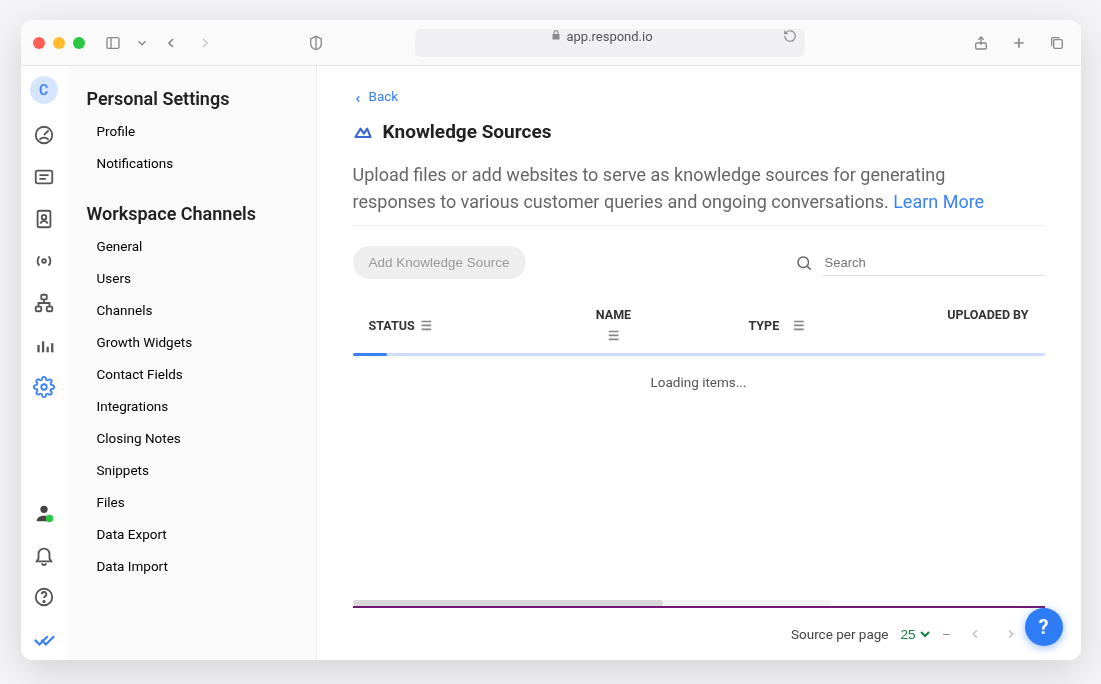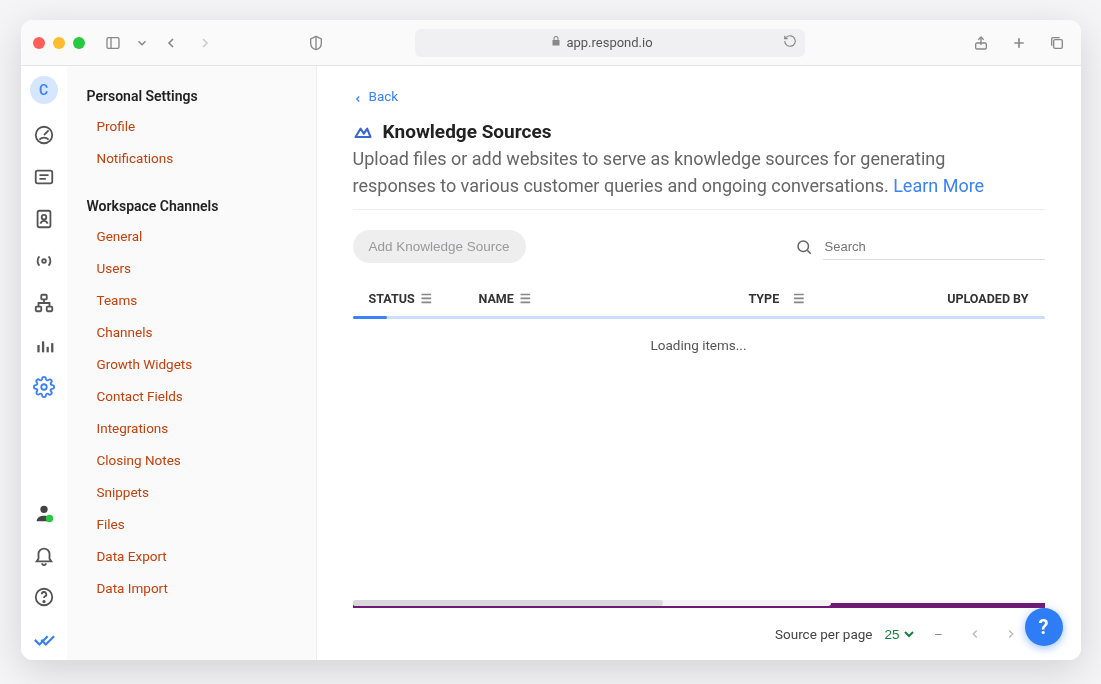--- a/index.html
+++ b/index.html
@@ -8,73 +8,73 @@
 
   
   .chrome { height: 46px; display: flex; align-items: center; padding: 0 12px; border-bottom: 1px solid #e5e5e7; background: #fafafa; gap: 10px; }
   .traffic { display: flex; gap: 8px; margin-right: 6px; }
   .dot { width: 12px; height: 12px; border-radius: 50%; }
   .dot.red { background: #ff5f57; }
   .dot.yellow { background: #febc2e; }
   .dot.green { background: #28c840; }
   .chrome-btn { display: flex; align-items: center; justify-content: center; color: #888; width: 24px; height: 24px; border-radius: 4px; }
   .chrome-btn svg { width: 16px; height: 16px; }
-  .addrbar { flex: 1; max-width: 390px; margin: 0 auto; height: 28px; background: #f0f0f2; border-radius: 6px; display: flex; align-items: center; justify-content: center; color: #555; font-size: 13px; position: relative; }
+  .addrbar { flex: 1; max-width: 390px; margin: 0 auto; height: 28px; background: #f0f0f2; border-radius: 6px; display: flex; justify-content: center; color: #555; font-size: 13px; position: relative; }
   .lock-slot { position: absolute; left: calc(50% - 60px); color: #888; }
   .refresh-slot { position: absolute; right: 8px; color: #888; }
   .chrome-right { display: flex; gap: 14px; margin-left: auto; }
 
   
   .app { flex: 1; display: flex; overflow: hidden; }
 
   .rail { width: 46px; background: #fff; border-right: none; display: flex; flex-direction: column; align-items: center; padding: 10px 0; gap: 20px; }
   .rail .avatar { width: 28px; height: 28px; border-radius: 50%; background: #d6e6ff; color: #3b82f6; display: flex; align-items: center; justify-content: center; font-weight: 600; font-size: 14px; }
   .rail-icon { width: 22px; height: 22px; color: #555; display: flex; align-items: center; justify-content: center; }
   .rail-icon.active { color: #3b82f6; }
   .rail-spacer { flex: 1; }
 
   .settings-nav { width: 250px; background: #fafafb; border-right: 1px solid #eee; padding: 16px 0 10px; overflow-y: auto; }
-  .nav-header { font-size: 14px; font-weight: 600; color: #222; padding: 6px 20px 6px; }
-  .nav-item { font-size: 13.5px; color: #c2410c; padding: 8px 20px 8px 30px; cursor: pointer; display: flex; align-items: center; gap: 8px; }
+  .nav-header { font-size: 18px; font-weight: 600; color: #222; padding: 6px 20px 6px; }
+  .nav-item { font-size: 13.5px; color: #000000; padding: 8px 20px 8px 30px; cursor: pointer; display: flex; align-items: center; gap: 8px; }
   .nav-item.active { color: #3b82f6; font-weight: 500; }
   .badge { background: #3b82f6; color: #fff; font-size: 10px; font-weight: 600; padding: 2px 7px; border-radius: 9px; }
   .nav-gap { height: 18px; }
 
   .content { flex: 1; background: #fff; padding: 22px 36px 0; display: flex; flex-direction: column; overflow: hidden; position: relative; }
   .back { color: #3b82f6; font-size: 13.5px; display: flex; align-items: flex-end; gap: 6px; margin-bottom: 16px; cursor: pointer; }
   .back svg { width: 10px; height: 10px; }
-  .page-title-row { display: flex; align-items: center; gap: 10px; margin-bottom: 2px; }
+  .page-title-row { display: flex; align-items: center; gap: 10px; margin-bottom: 18px; }
   .page-title-row svg { color: #3b66d1; }
   h1 { font-size: 19px; font-weight: 700; color: #222; }
   .desc { font-size: 18px; color: #666; line-height: 1.5; max-width: 680px; }
   .desc a { color: #3b82f6; text-decoration: none; }
   .divider { height: 1px; background: #eee; margin: 10px 0 20px; }
 
   .toolbar { display: flex; align-items: center; margin-bottom: 20px; }
   .add-btn { background: #eeeeef; color: #9a9a9d; border: none; padding: 9px 16px; border-radius: 20px; font-size: 13.5px; font-weight: 500; }
   .search-wrap { margin-left: auto; display: flex; align-items: center; gap: 10px; width: 250px; }
   .search-wrap svg { width: 18px; height: 18px; color: #666; }
   .search-wrap input { border: none; border-bottom: 1px solid #ddd; padding: 5px 2px; font-size: 13px; outline: none; flex:1; }
 
   .table-head { display: flex; font-size: 12.5px; font-weight: 700; color: #333; padding: 8px 16px; text-transform: uppercase; }
   .col-status { width: 110px; display: flex; align-items: center; gap: 6px; }
-  .col-name { width: 270px; display: flex; align-items: center; gap: 6px; }
+  .col-name { width: 270px; display: flex; align-items: center; gap: 6px; flex-direction: column; }
   .col-type { width: 190px; display: flex; align-items: center; gap: 14px; }
   .col-uploaded { flex: 1; text-align: right; }
   .sort-icon { color: #888; }
 
   .progress-bar { height: 3px; background: #cdddff; position: relative; margin: 2px 0 0; border-radius: 2px; }
   .progress-bar::before { content: ""; position: absolute; left: 0; top: 0; bottom: 0; width: 5%; background: #3b82f6; border-radius: 2px; }
 
   .loading { text-align: center; padding: 18px; color: #555; font-size: 13.5px; }
 
   .scrolltrack { height: 6px; background: #f3f3f4; position: absolute; left: 36px; right: 250px; bottom: 54px; border-radius: 3px; }
   .scrolltrack .thumb { position:absolute; left:0; top:0; bottom:0; width:65%; background:#d9d9dc; border-radius:3px; }
 
-  .footer { display: flex; align-items: center; gap: 12px; padding: 12px 20px; margin-top: auto; border-top: 5px solid #701a75; justify-content: flex-end; font-size: 13.5px; color: #444; }
+  .footer { display: flex; align-items: center; gap: 4px; padding: 12px 20px; margin-top: auto; border-top: 2px solid #701a75; justify-content: flex-end; font-size: 13.5px; color: #444; }
   .perpage { display: flex; align-items: center; gap: 8px; }
   .perpage select { border: none; background: transparent; font-size: 13.5px; color: #15803d; }
   .page-count { min-width: 20px; text-align: center; color: #888; }
   .pager { display: flex; gap: 8px; }
   .pager .nav { width: 28px; height: 28px; display:flex; align-items:center; justify-content:center; color:#bbb; }
 
   .help-fab { position: absolute; right: 18px; bottom: 14px; width: 38px; height: 38px; border-radius: 50%; background: #2f7df6; color: #fff; display:flex; align-items:center; justify-content:center; font-size: 20px; font-weight: 700; box-shadow: 0 2px 8px rgba(47,125,246,0.5); }
 </style>
 </head>
 <body>
@@ -248,23 +248,20 @@
       <div class="nav-item">
           <span>Notifications</span>
         </div>
       <div class="nav-gap"></div>
       <div class="nav-header">Workspace Channels</div>
       <div class="nav-item">
           <span>General</span>
         </div>
       <div class="nav-item">
           <span>Users</span>
-        </div>
-      <div class="nav-item">
-          <span>Teams</span>
         </div>
       <div class="nav-item">
           <span>Channels</span>
         </div>
       <div class="nav-item">
           <span>Growth Widgets</span>
         </div>
       <div class="nav-item">
           <span>Contact Fields</span>
         </div>

